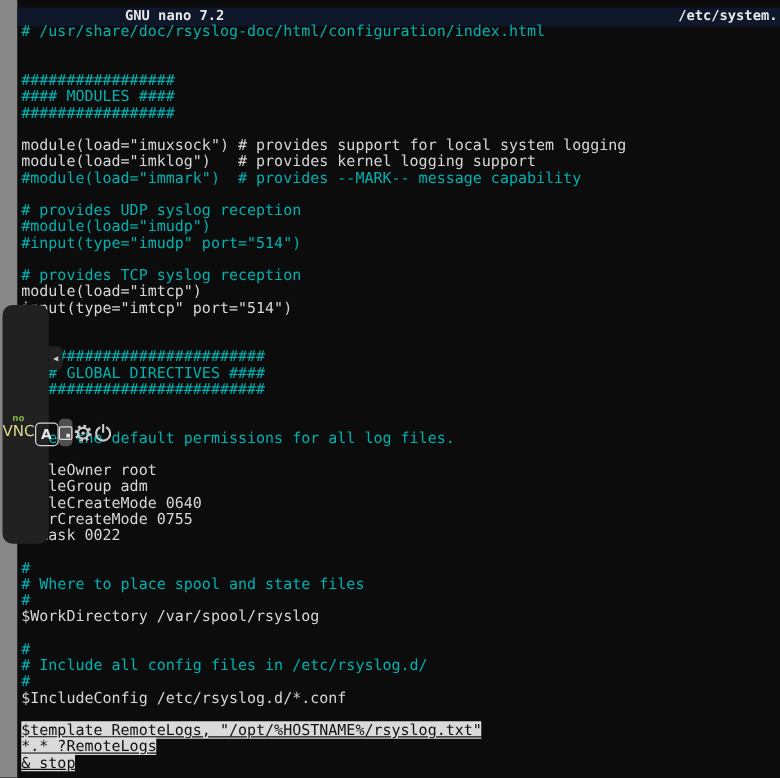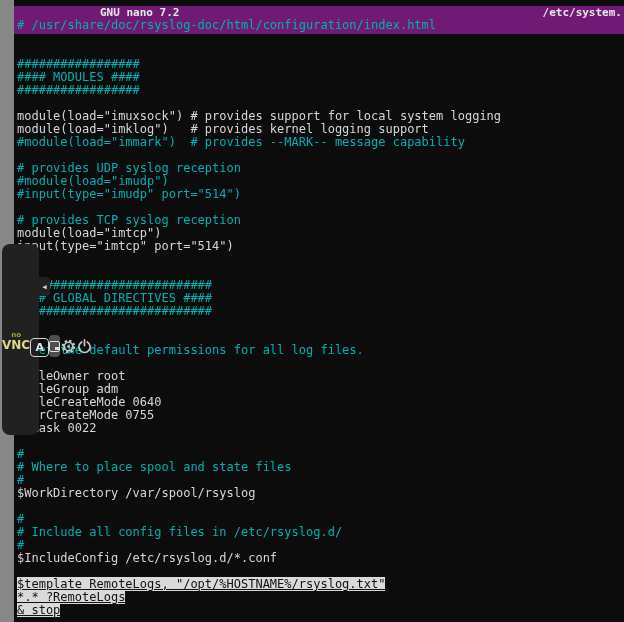--- a/index.html
+++ b/index.html
@@ -12,22 +12,22 @@
   }
   .side-strip {
     position:absolute; left:0; top:0; width:14px; height:622px;
     background:#878787;
   }
   .terminal {
     position:absolute; left:14px; top:0; width:610px; height:622px;
     background:#0c0c0c;
   }
   .titlebar {
-    position:absolute; left:0; top:6px; width:100%; height:28px;
-    background:#701a75; color:#e8e8e8;
+    position:absolute; left:0; top:6px; width:100%; height:15px;
+    background:#0f172a; color:#e8e8e8;
     font-weight:bold; font-size:11px; line-height:13px;
     display:flex; justify-content:space-between;
     white-space:pre; overflow:hidden;
   }
   .titlebar .app { padding-left:86px; }
   .titlebar .file { padding-right:2px; }
   .editor {
     position:absolute; left:3px; top:19px; width:606px;
     font-size:12px; line-height:13px; color:#d6d6d6;
     white-space:pre;
@@ -39,21 +39,21 @@
 
   
   .vnc-panel {
     position:absolute; left:2px; top:244px; width:37px; height:191px;
     background:#212121; border-radius:8px;
     display:flex; flex-direction:row; align-items:center;
     font-family:"DejaVu Sans", sans-serif;
   }
   .vnc-logo { margin-top:4px; text-align:center; line-height:1; }
   .vnc-logo .no { display:block; color:#7cb342; font-size:7px; font-weight:bold; }
-  .vnc-logo .vnc { display:block; color:#ded98f; font-size:12px; font-weight:bold; }
+  .vnc-logo .vnc { display:block; color:#ded98f; font-size:12px; font-weight:normal; }
   .vnc-handle {
     position:absolute; left:39px; top:277px; width:11px; height:19px;
     background:#212121; border-radius:0 4px 4px 0;
     color:#cfcfcf; font-size:7px;
     display:flex; align-items:center; justify-content:center;
     cursor:pointer;
   }
   .vnc-btn {
     width:22px; height:22px; margin-top:13px;
     display:flex; align-items:center; justify-content:center;

